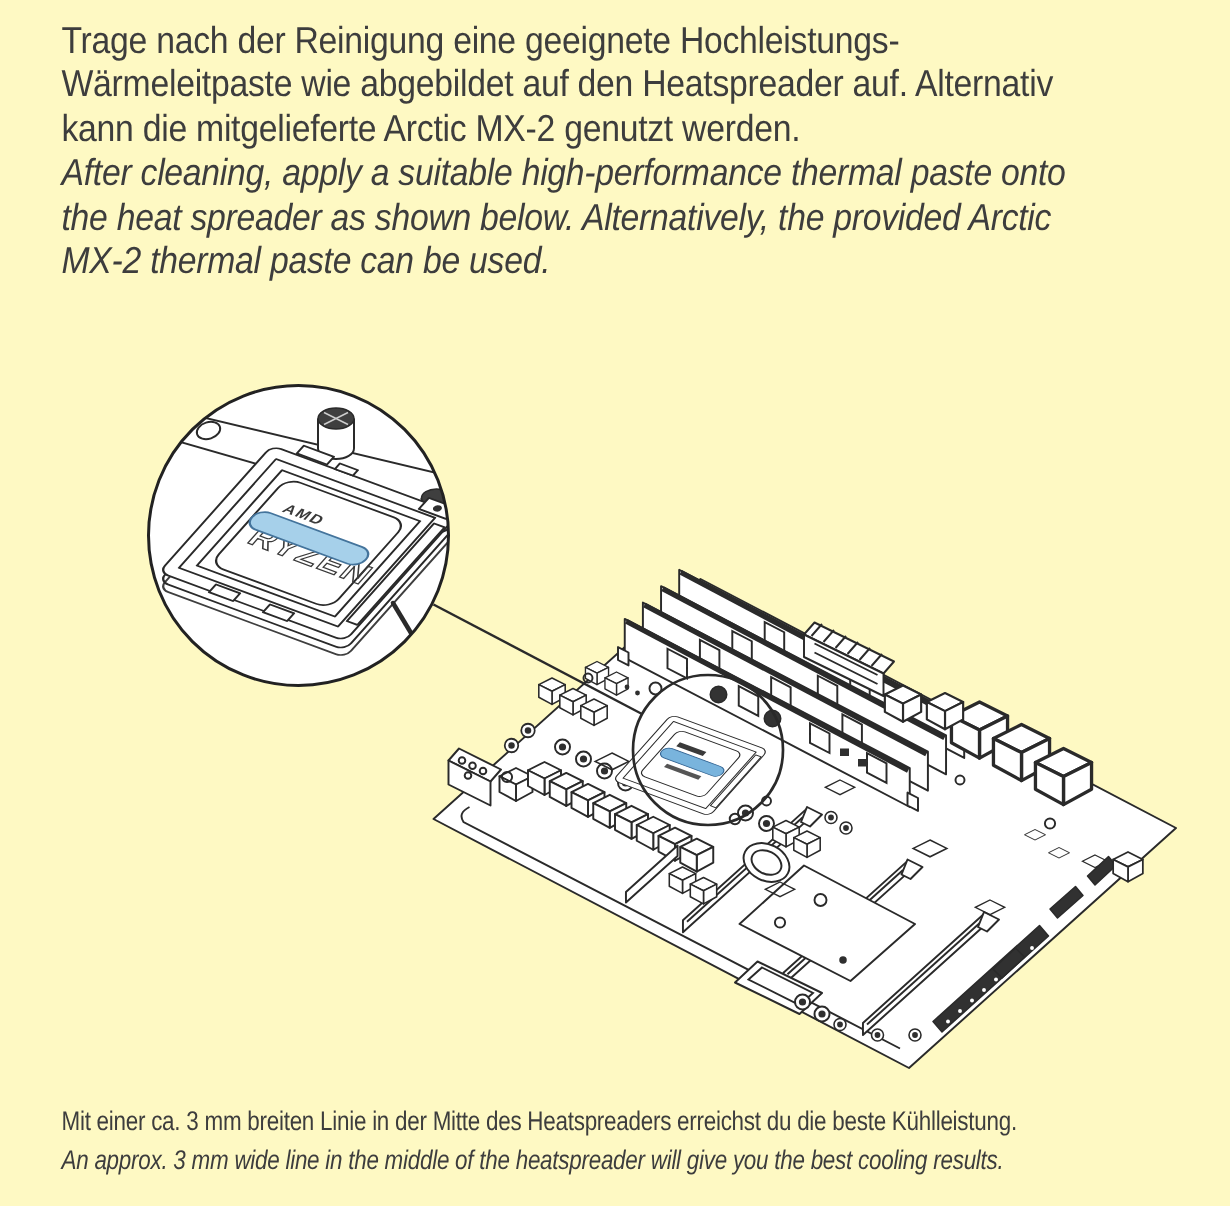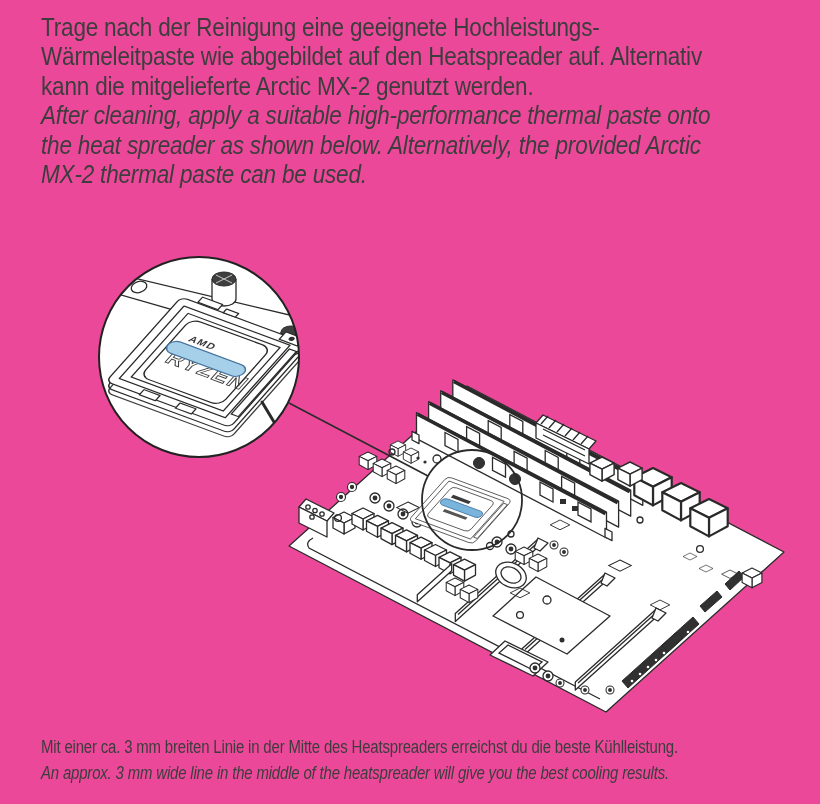--- a/index.html
+++ b/index.html
@@ -1,17 +1,17 @@
 <!DOCTYPE html>
 <html><head>
 <meta charset="utf-8">
 <style>
   html,body{margin:0;padding:0;background:#f4f4f4;}
   .page{
-    position:relative;width:820px;height:804px;background:#ec4899;
+    position:relative;width:820px;height:804px;background:#fef9c3;
     font-family:"Liberation Sans",sans-serif;overflow:hidden;margin:0 auto;
   }
   .para-top{
     position:absolute;left:41px;top:13px;width:770px;
     font-size:25px;line-height:29.4px;color:#3d3d3d;letter-spacing:-0.2px;
     transform:scaleX(0.9);transform-origin:left top;white-space:nowrap;
   }
   .para-top .en{font-style:italic;}
   .caption-bottom{
     position:absolute;left:41px;top:734px;width:930px;

